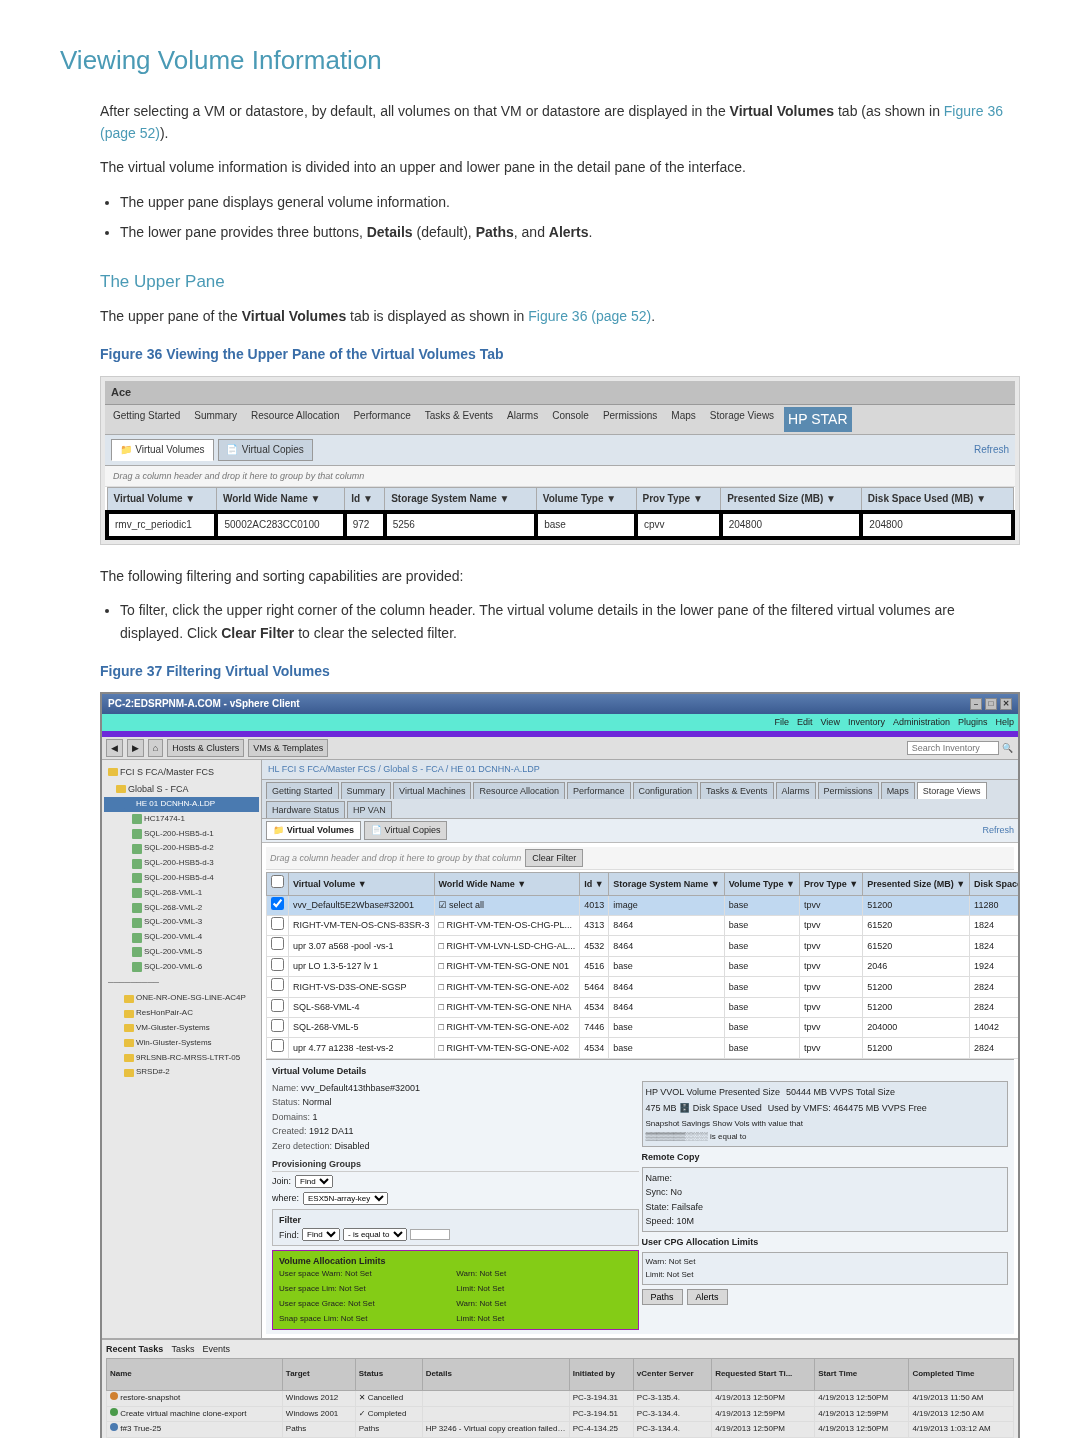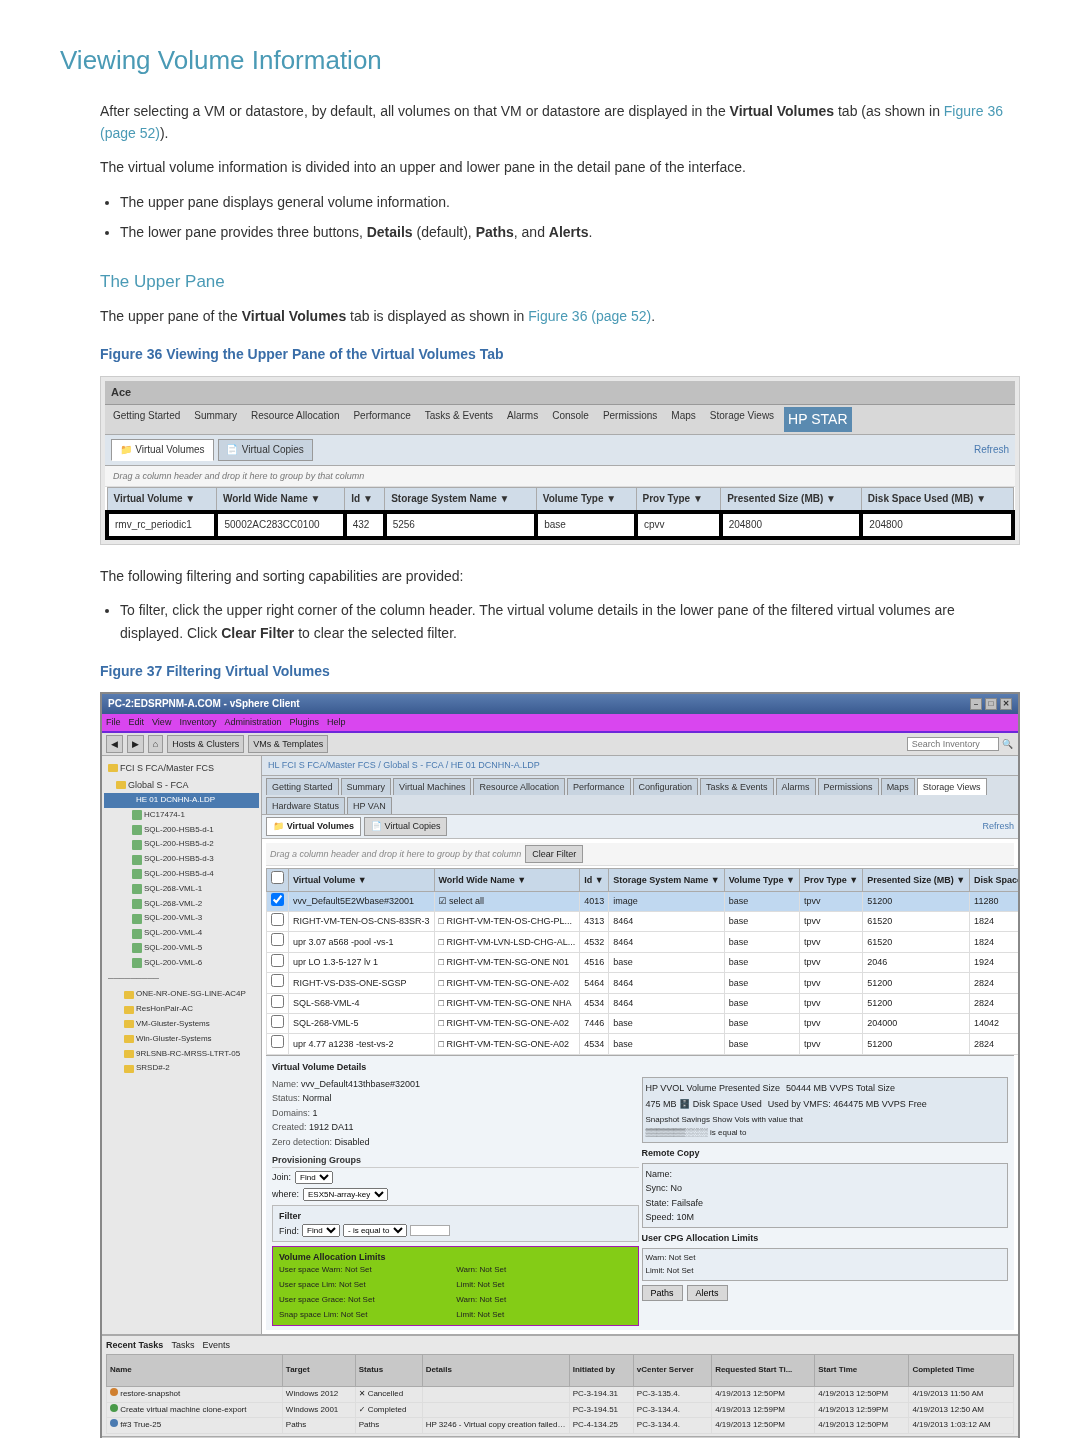--- a/index.html
+++ b/index.html
@@ -210,26 +210,27 @@
       background: #c0c0c0;
       border: 1px solid #888;
       font-size: 8px;
       display: flex;
       align-items: center;
       justify-content: center;
       color: #333;
     }
 
     .fig37-menubar {
-      background: #d946ef;
+      background: #5eead4;
       padding: 1px 4px;
       font-size: 9px;
       display: flex;
       gap: 8px;
-      border-bottom: 2px solid #6d28d9;
+      border-bottom: 6px solid #6d28d9;
+      justify-content: flex-end;
     }
 
     .fig37-toolbar {
       background: #e0e0e0;
       padding: 2px 4px;
       display: flex;
       gap: 4px;
       align-items: center;
       border-bottom: 1px solid #aaa;
       font-size: 9px;
@@ -571,21 +572,21 @@
             <th>Volume Type ▼</th>
             <th>Prov Type ▼</th>
             <th>Presented Size (MB) ▼</th>
             <th>Disk Space Used (MB) ▼</th>
           </tr>
         </thead>
         <tbody>
           <tr>
             <td>rmv_rc_periodic1</td>
             <td>50002AC283CC0100</td>
-            <td>432</td>
+            <td>972</td>
             <td>5256</td>
             <td>base</td>
             <td>cpvv</td>
             <td>204800</td>
             <td>204800</td>
           </tr>
         </tbody>
       </table>
     </div>
   </div>

